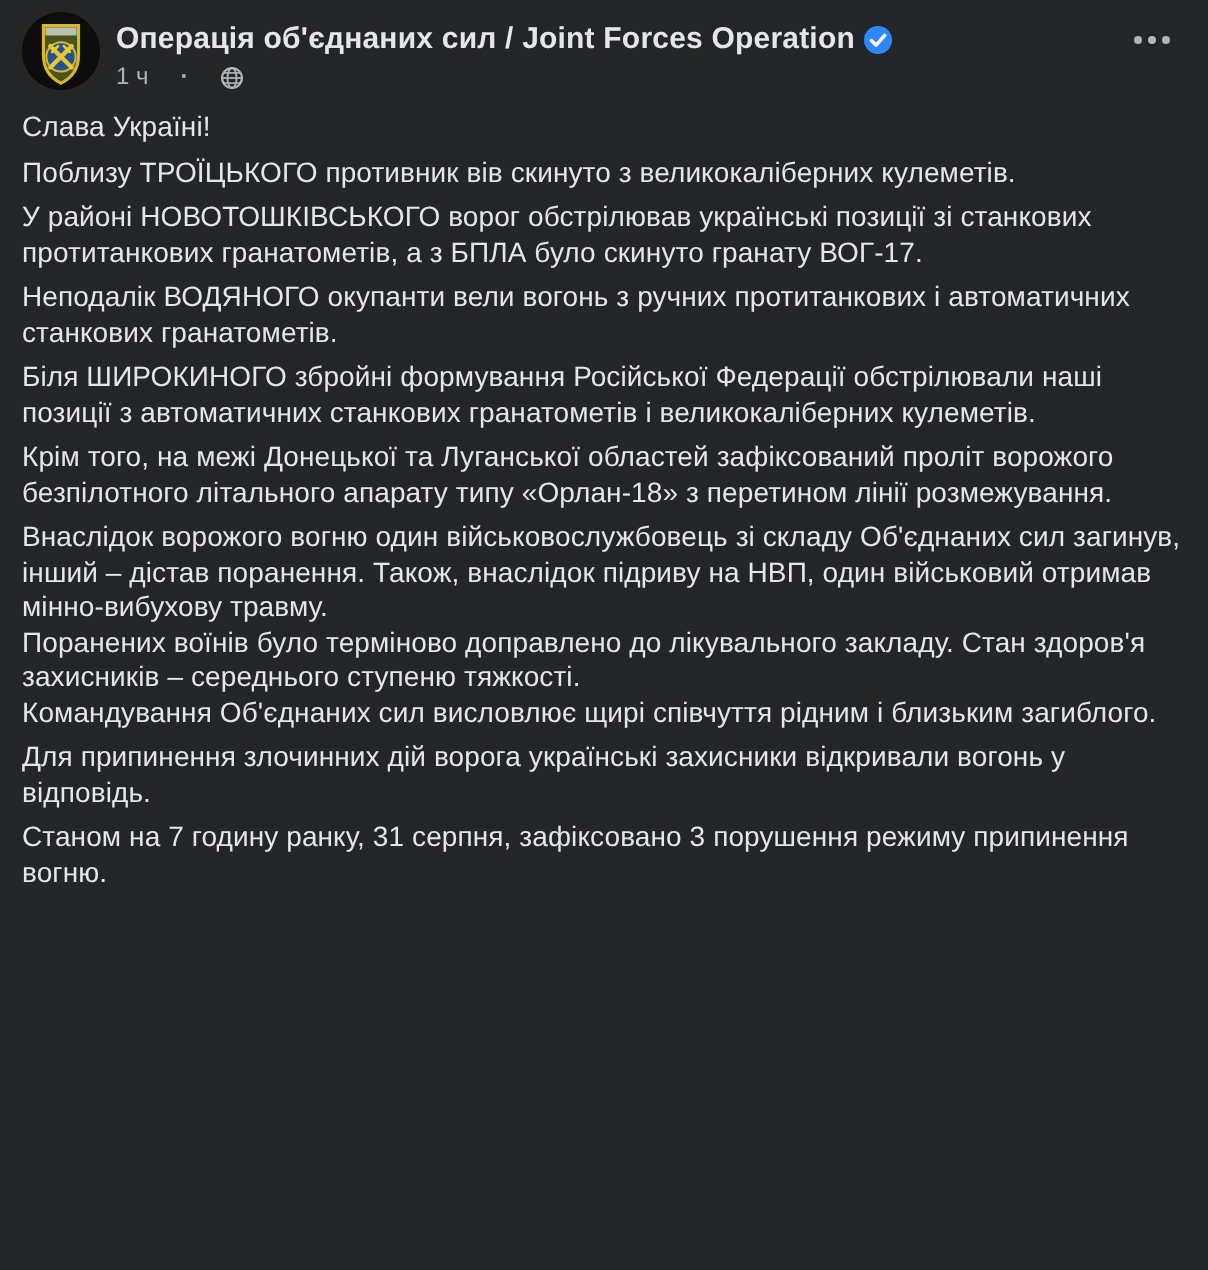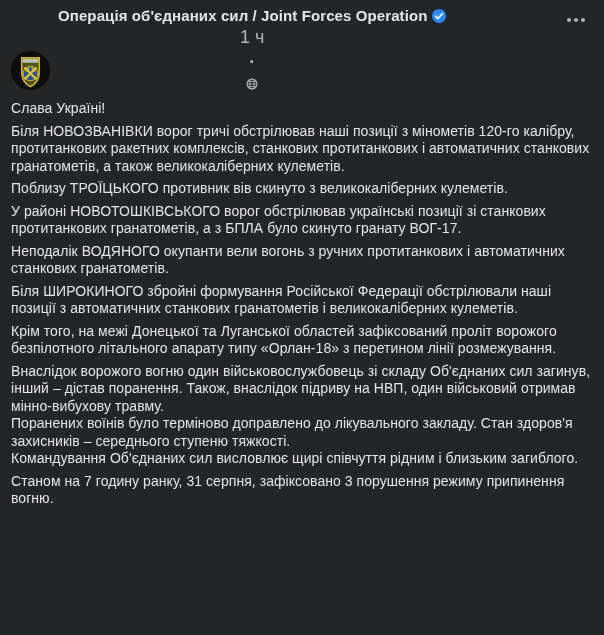--- a/index.html
+++ b/index.html
@@ -55,25 +55,24 @@
   }
   .verified {
     width: 14px;
     height: 14px;
     flex: 0 0 auto;
     margin-top: 1px;
   }
   .meta-row {
     display: flex;
     align-items: center;
-    gap: 4px;
+    gap: 16px;
     margin-top: 3px;
     color: #b0b3b8;
-    font-size: 18px;
-    flex-direction: column;
+    font-size: 12px;
   }
   .meta-row .timestamp { cursor: pointer; }
   .meta-row .dot-sep { font-weight: 700; }
   .globe { width: 12px; height: 12px; display: block; margin-top: 1px; }
   .more-btn {
     position: absolute;
     top: 8px;
     right: 14px;
     width: 28px;
     height: 24px;
@@ -157,25 +156,25 @@
           <circle cx="10" cy="3" r="2" fill="#b0b3b8"></circle>
           <circle cx="17" cy="3" r="2" fill="#b0b3b8"></circle>
         </svg>
       </span>
     </div>
 
   </div>
 
   <div class="post-body">
       <div class="para">Слава Україні!</div>
-      <div class="para">Біля НОВОЗВАНІВКИ ворог тричі обстрілював наші позиції з мінометів 120-го калібру, протитанкових ракетних комплексів, станкових протитанкових і автоматичних станкових гранатометів, а також великокаліберних кулеметів.</div>
       <div class="para">Поблизу ТРОЇЦЬКОГО противник вів скинуто з великокаліберних кулеметів.</div>
       <div class="para">У районі НОВОТОШКІВСЬКОГО ворог обстрілював українські позиції зі станкових протитанкових гранатометів, а з БПЛА було скинуто гранату ВОГ-17.</div>
       <div class="para">Неподалік ВОДЯНОГО окупанти вели вогонь з ручних протитанкових і автоматичних станкових гранатометів.</div>
       <div class="para">Біля ШИРОКИНОГО збройні формування Російської Федерації обстрілювали наші позиції з автоматичних станкових гранатометів і великокаліберних кулеметів.</div>
       <div class="para">Крім того, на межі Донецької та Луганської областей зафіксований проліт ворожого безпілотного літального апарату типу «Орлан-18» з перетином лінії розмежування.</div>
       <div class="para">Внаслідок ворожого вогню один військовослужбовець зі складу Об'єднаних сил загинув, інший – дістав поранення. Також, внаслідок підриву на НВП, один військовий отримав мінно-вибухову травму.
 Поранених воїнів було терміново доправлено до лікувального закладу. Стан здоров'я захисників – середнього ступеню тяжкості.
 Командування Об'єднаних сил висловлює щирі співчуття рідним і близьким загиблого.</div>
+      <div class="para">Для припинення злочинних дій ворога українські захисники відкривали вогонь у відповідь.</div>
       <div class="para">Станом на 7 годину ранку, 31 серпня, зафіксовано 3 порушення режиму припинення вогню.</div>
     </div>
 
 </div>
 
 </body></html>

